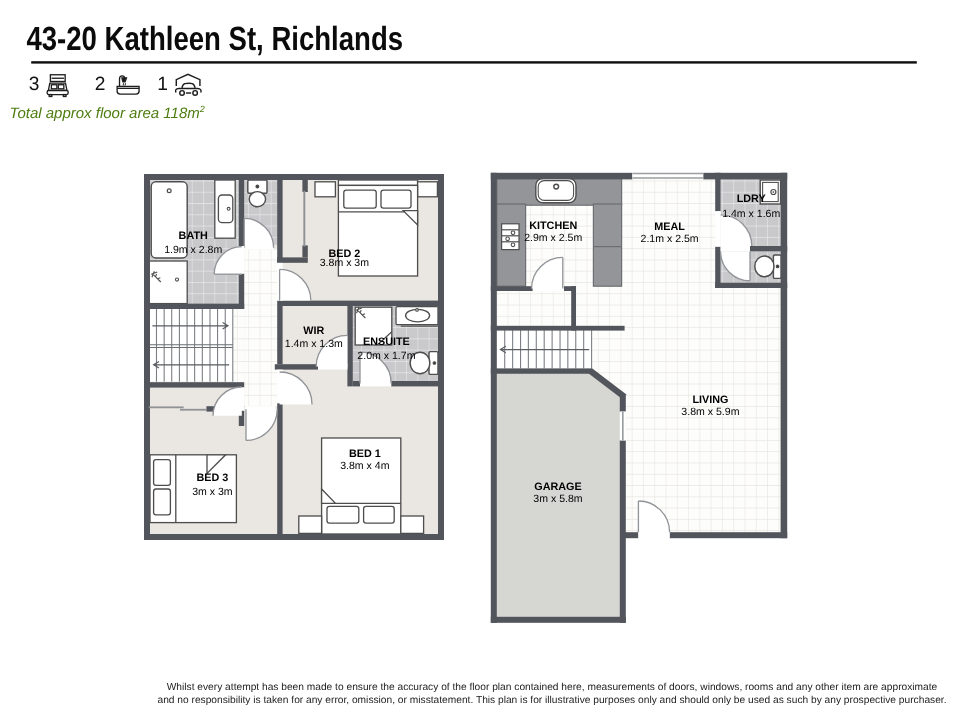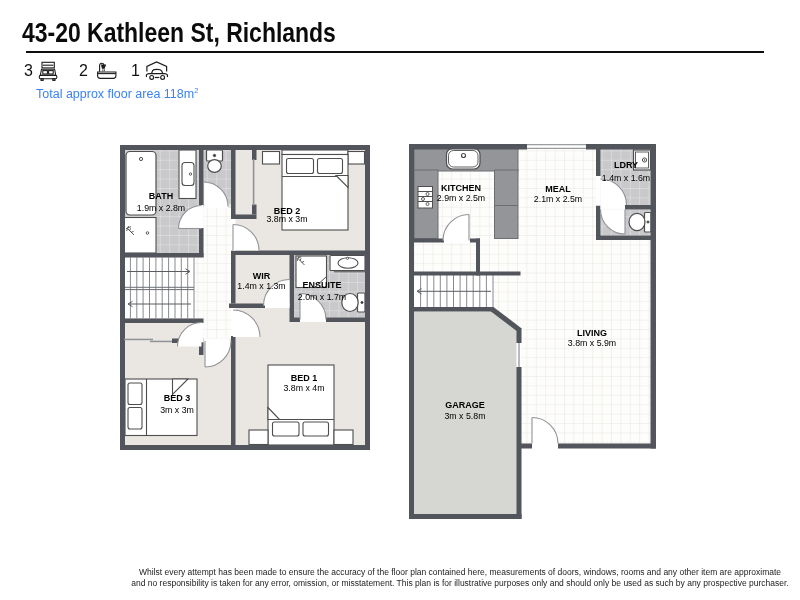--- a/index.html
+++ b/index.html
@@ -14,21 +14,21 @@
 <div class="abs" style="left:22px;top:17px;font-size:28px;font-weight:bold;color:#0b0b0b;white-space:nowrap;transform:scaleX(0.82);transform-origin:0 0;">43-20 Kathleen St, Richlands</div>
 
 <div class="abs" style="left:26px;top:51px;width:738px;height:2.4px;background:#0e0e0e;"></div>
 
 <div class="abs" style="left:24px;top:62px;font-size:16px;color:#111;">3</div>
 
 <div class="abs" style="left:79px;top:62px;font-size:16px;color:#111;">2</div>
 
 <div class="abs" style="left:131px;top:62px;font-size:16px;color:#111;">1</div>
 
-<div class="abs" style="left:36px;top:86px;font-size:12.5px;color:#3b82f6;">Total approx floor area 118m<sup style="font-size:7.5px;">2</sup></div>
+<div class="abs" style="left:8px;top:86px;font-size:12.5px;color:#4d7c0f;font-style:italic;">Total approx floor area 118m<sup style="font-size:7.5px;">2</sup></div>
 
 <div class="abs" style="left:105px;top:566.5px;width:710px;text-align:center;font-size:8.5px;line-height:11px;color:#222;">Whilst every attempt has been made to ensure the accuracy of the floor plan contained here, measurements of doors, windows, rooms and any other item are approximate<br>and no responsibility is taken for any error, omission, or misstatement. This plan is for illustrative purposes only and should only be used as such by any prospective purchaser.</div>
 
 <svg class="abs" style="left:0;top:0;" width="800" height="600" viewBox="0 0 800 600">
 <defs>
 <pattern id="wt" width="9.4" height="9.4" patternUnits="userSpaceOnUse">
 <rect width="9.4" height="9.4" fill="#fdfdfc"></rect>
 <path d="M0,0H9.4M0,0V9.4" stroke="#e9e6df" stroke-width="1" fill="none"></path>
 </pattern>
 <pattern id="gt" width="9.4" height="9.4" patternUnits="userSpaceOnUse">

